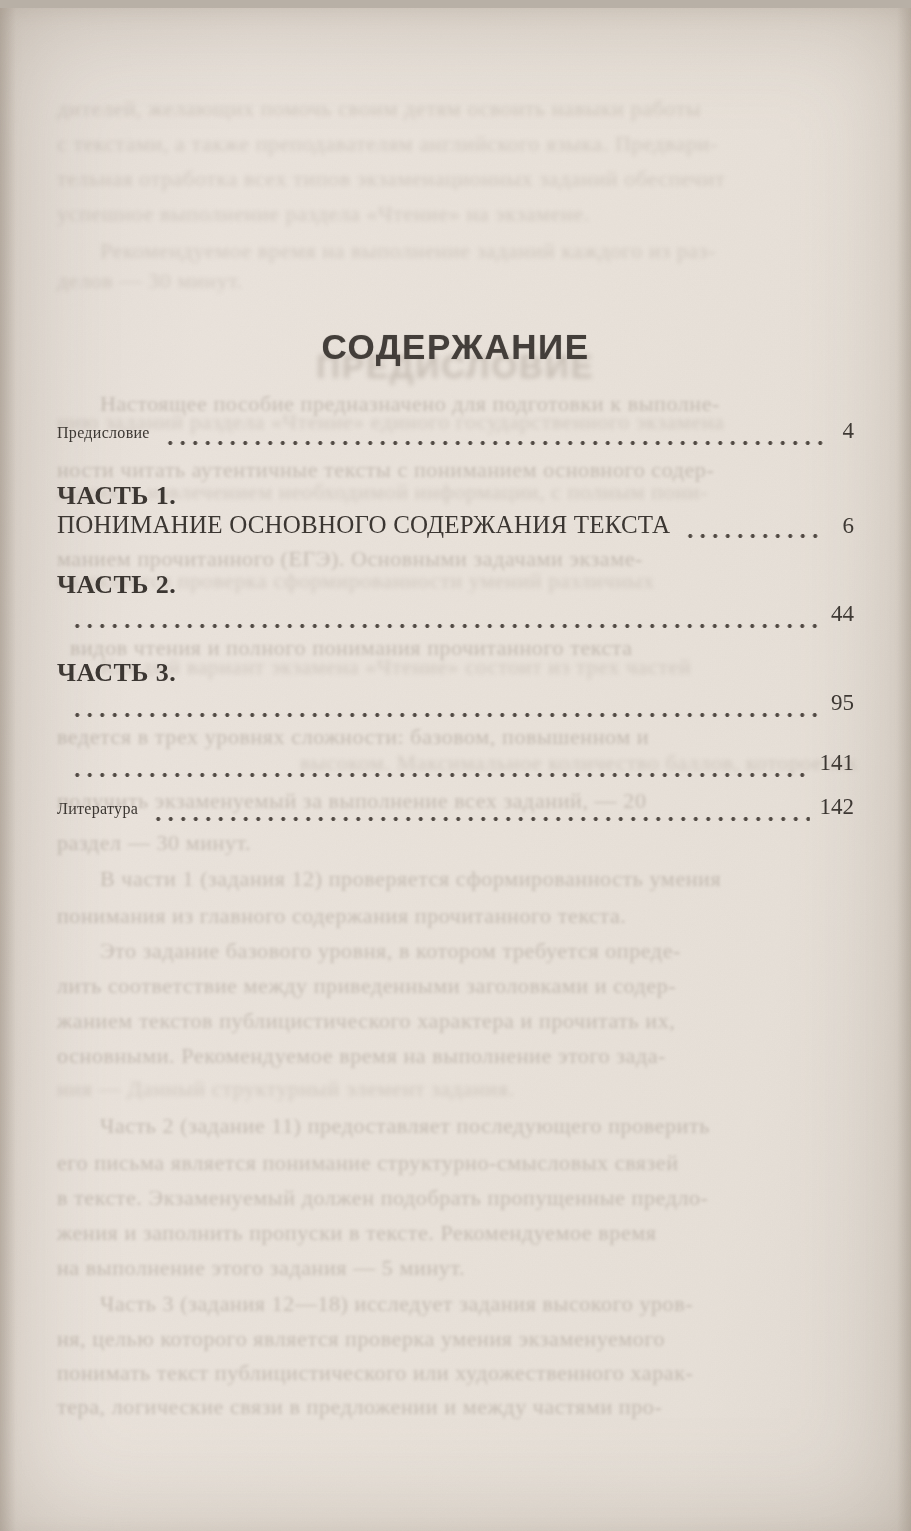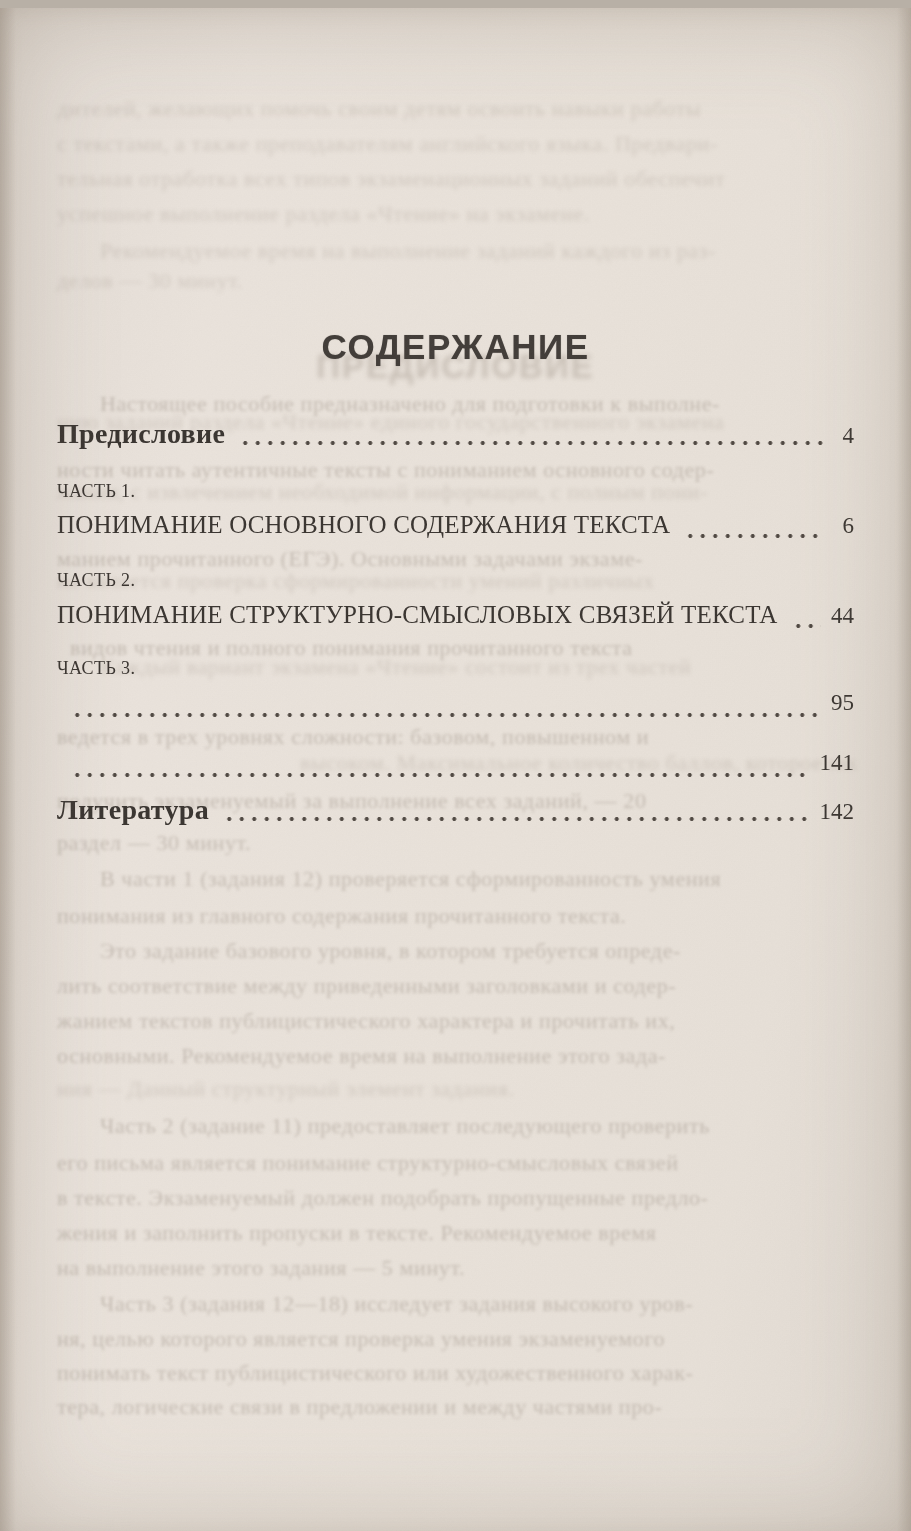--- a/index.html
+++ b/index.html
@@ -25,23 +25,23 @@
   
   .ink{position:absolute;z-index:3;}
   .doc-title{
     left:0;right:0;top:296px;text-align:center;
     font-family:"Liberation Sans","DejaVu Sans",sans-serif;
     font-weight:700;font-size:35px;letter-spacing:1.5px;color:#403b37;
     text-shadow:0 0 1px rgba(64,59,55,.4);
   }
   .toc-row{left:57px;right:57px;height:32px;}
   .toc-line{display:flex;align-items:baseline;height:32px;}
-  .lbl-bold{font-weight:700;font-size:28px;white-space:pre;letter-spacing:.3px;}
+  .lbl-bold{font-weight:400;font-size:16px;white-space:pre;letter-spacing:.3px;}
   .lbl-caps{font-weight:400;font-size:25px;white-space:pre;letter-spacing:.2px;}
-  .kicker{font-weight:400;font-size:18px;letter-spacing:.4px;text-align:center;}
+  .kicker{font-weight:700;font-size:26px;letter-spacing:.4px;text-align:center;}
   .leader{
     flex:1;align-self:flex-end;height:12px;margin:0 10px 3px 12px;
     background-image:radial-gradient(circle,rgba(56,49,43,.88) 1.7px,rgba(56,49,43,0) 2.3px);
     background-size:12.5px 12px;background-repeat:repeat-x;background-position:2px 2px;
   }
   .pageno{font-size:23px;font-weight:400;min-width:20px;text-align:right;}
 
   
   .ghost{
     position:absolute;z-index:1;white-space:nowrap;overflow:hidden;
@@ -119,21 +119,20 @@
       <div class="ink toc-row" style="top: 503px;">
         <div class="toc-line">
           <span class="lbl-caps">ПОНИМАНИЕ ОСНОВНОГО СОДЕРЖАНИЯ ТЕКСТА</span>
           <span class="leader"></span>
           <span class="pageno">6</span>
         </div>
       </div>
       <div class="ink toc-row" style="top: 562px;"><span class="kicker">ЧАСТЬ 2.</span></div>
       <div class="ink toc-row" style="top: 593px;">
         <div class="toc-line">
-          <span class="lbl-caps">ПОНИМАНИЕ СТРУКТУРНО-СМЫСЛОВЫХ СВЯЗЕЙ ТЕКСТА</span>
           <span class="leader"></span>
           <span class="pageno">44</span>
         </div>
       </div>
       <div class="ink toc-row" style="top: 650px;"><span class="kicker">ЧАСТЬ 3.</span></div>
       <div class="ink toc-row" style="top: 682px;">
         <div class="toc-line">
           <span class="leader"></span>
           <span class="pageno">95</span>
         </div>

